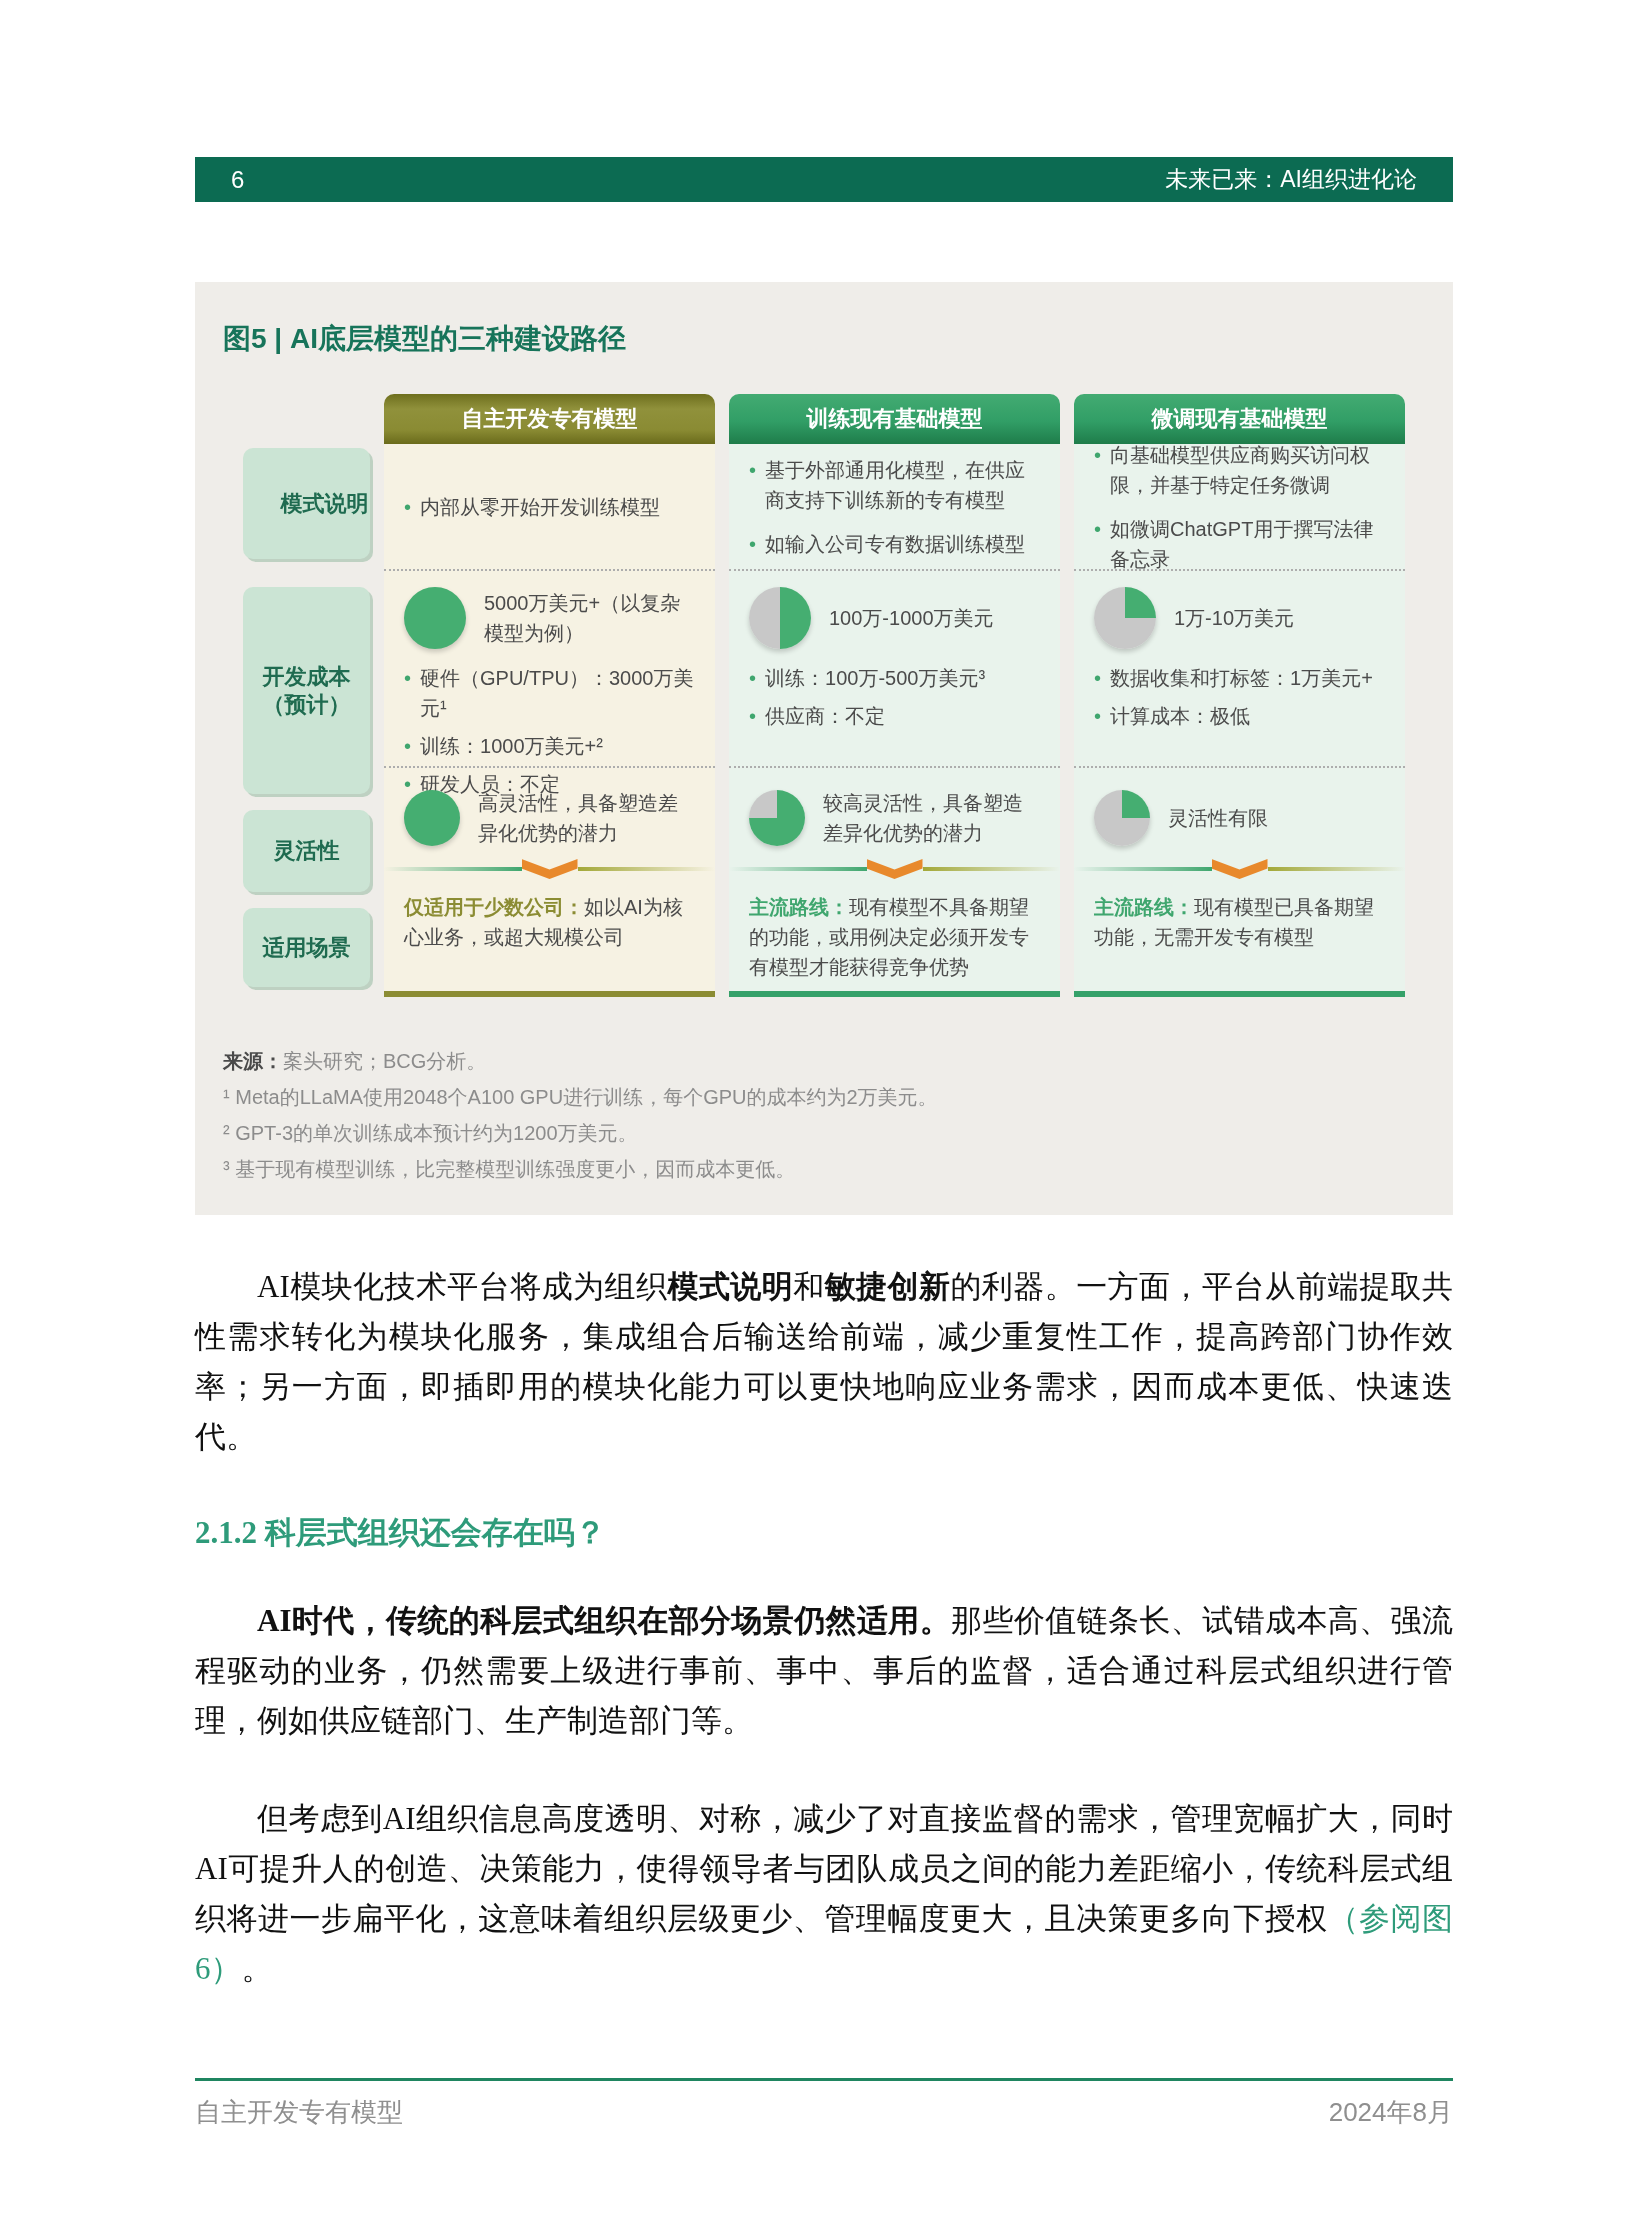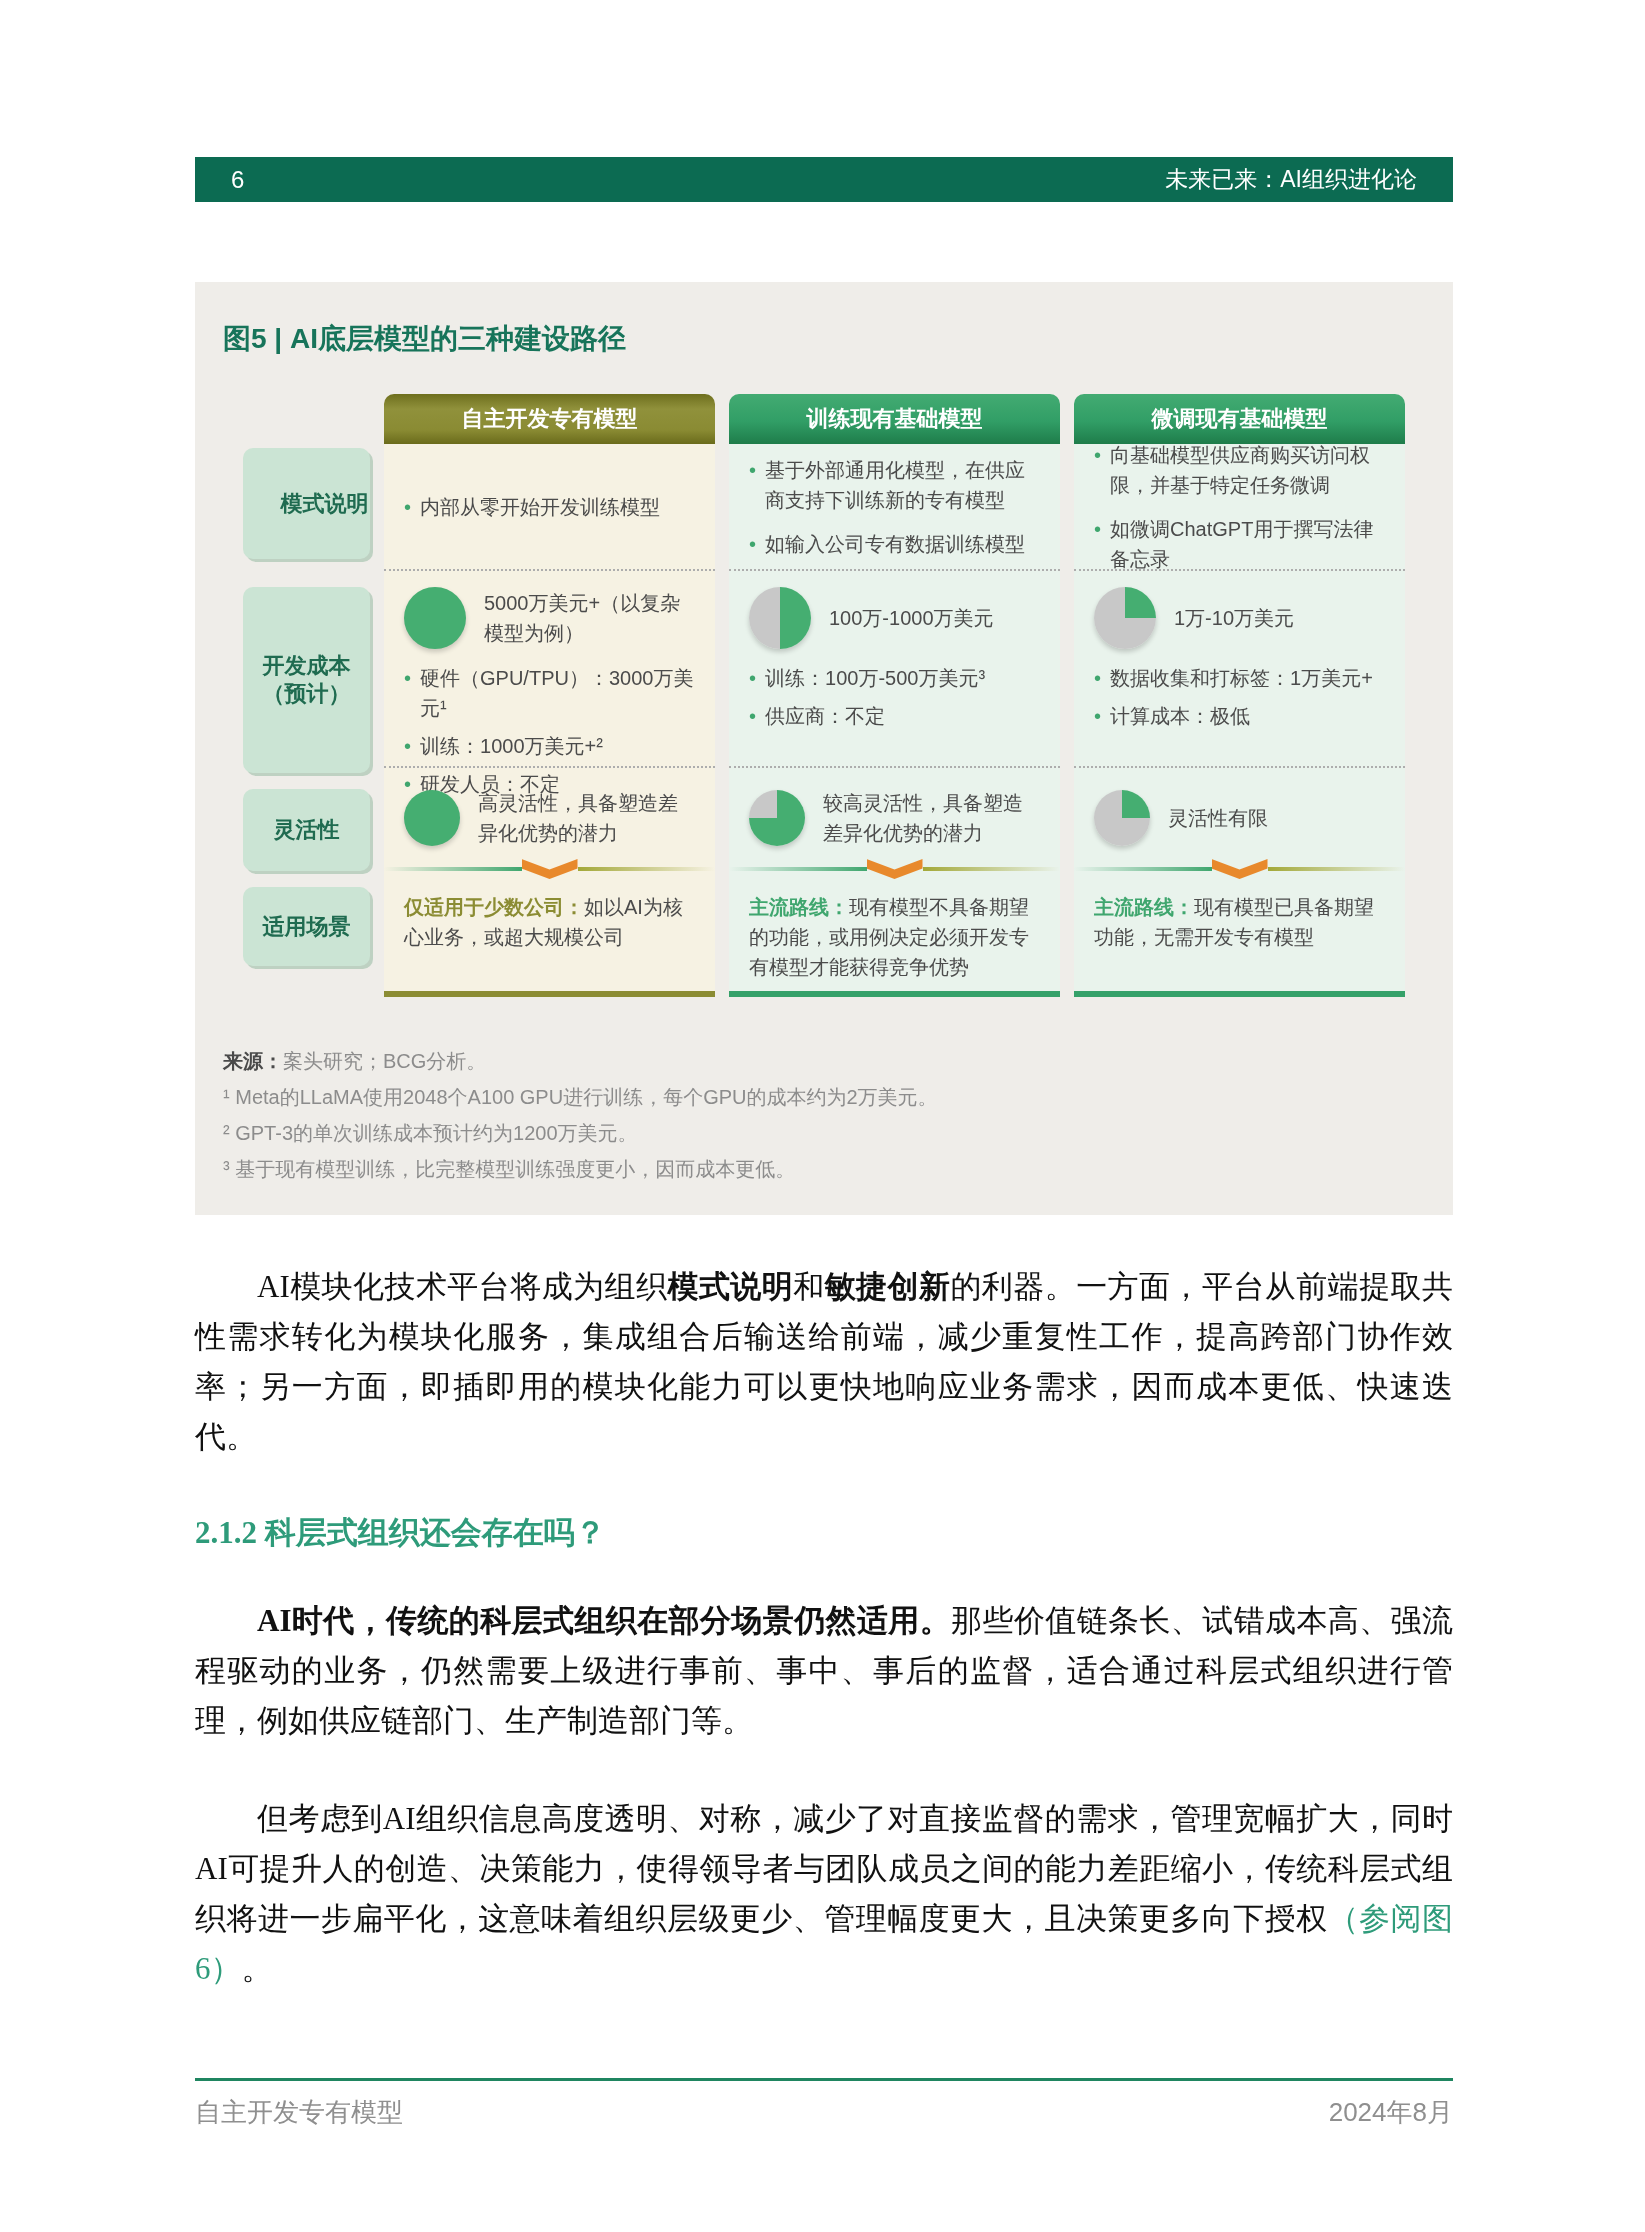--- a/index.html
+++ b/index.html
@@ -18,21 +18,21 @@
   .fig-title{margin:14px 0 0 8px;font-size:28px;font-weight:bold;color:#17745A;}
 
   .fig-table{display:grid;grid-template-columns:127px 1fr 1fr 1fr;column-gap:14px;margin:36px 28px 0;}
 
   
   .label-col{padding-top:54px;display:flex;flex-direction:column;}
   .label-box{background:#CBE4D4;border-radius:10px;box-shadow:3px 3px 0 rgba(150,185,162,0.55);
              color:#1F6B50;font-weight:bold;font-size:22px;line-height:28px;text-align:center;
              display:flex;flex-direction:column;justify-content:center;align-items:center;}
   .lb1{height:111px;margin-bottom:28px;padding-left:36px;}
-  .lb2{height:186px;margin-bottom:16px;}
+  .lb2{height:207px;margin-bottom:16px;}
   .lb3{height:82px;margin-bottom:16px;}
   .lb4{height:79px;}
 
   
   .col{display:flex;flex-direction:column;}
   .col-header{height:50px;line-height:50px;text-align:center;color:#fff;font-weight:bold;font-size:22px;
               border-radius:10px 10px 0 0;}
   .olive-h{background:linear-gradient(180deg,#6E6F1E 0%,#90913B 30%,#8A8B33 72%,#6A6B1B 100%);}
   .green-h{background:linear-gradient(180deg,#43AB72 0%,#319E66 55%,#1E7C4A 100%);}
   .col-body{height:547px;display:flex;flex-direction:column;font-size:20px;color:#4B4B4B;line-height:30px;}

